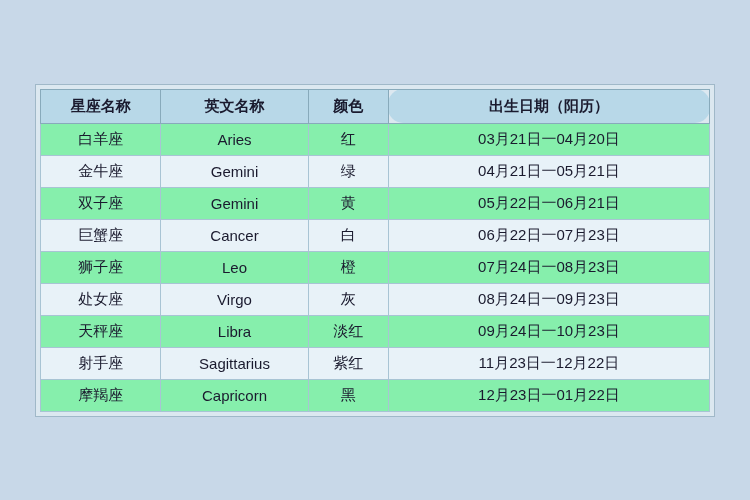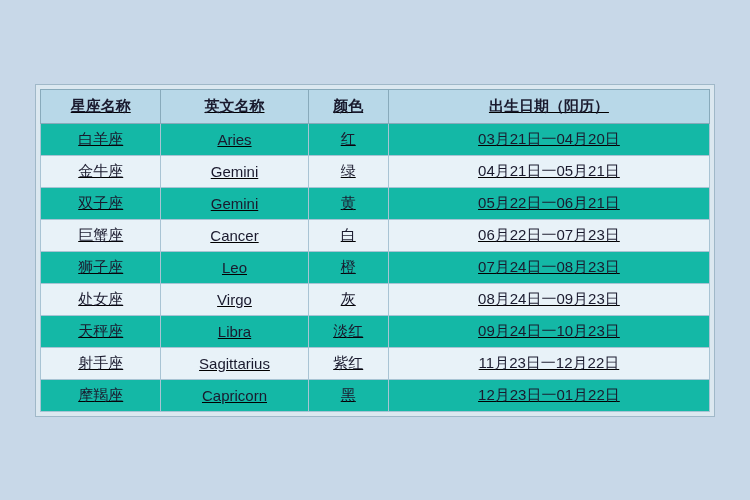--- a/index.html
+++ b/index.html
@@ -22,48 +22,47 @@
       background-color: #dce8f0;
       border: 1px solid #a0b8c8;
       padding: 4px;
       width: 680px;
     }
 
     table {
       width: 100%;
       border-collapse: collapse;
       font-size: 15px;
-      text-decoration: underline;
     }
 
     th {
       background-color: #b8d8e8;
       color: #1a1a2e;
       border: 1px solid #88aabb;
       padding: 7px 10px;
       text-align: center;
       font-weight: bold;
     }
 
     td {
       border: 1px solid #a8c4d4;
       padding: 6px 10px;
       text-align: center;
       color: #1a1a2e;
-      background-color: #14b8a6;
+      background-color: #86efac;
     }
 
     tr:nth-child(even) td {
       background-color: #e8f2f8;
     }
 
     .col-zh { width: 18%; }
     .col-en { width: 22%; }
     .col-color { width: 12%; }
-    .col-date { width: 48%; }
+    .col-date { width: 48%; border-radius: 15px; }
   </style>
 </head>
 <body>
 
 <div class="table-container">
   <table>
     <thead>
       <tr>
         <th class="col-zh">星座名称</th>
         <th class="col-en">英文名称</th>

